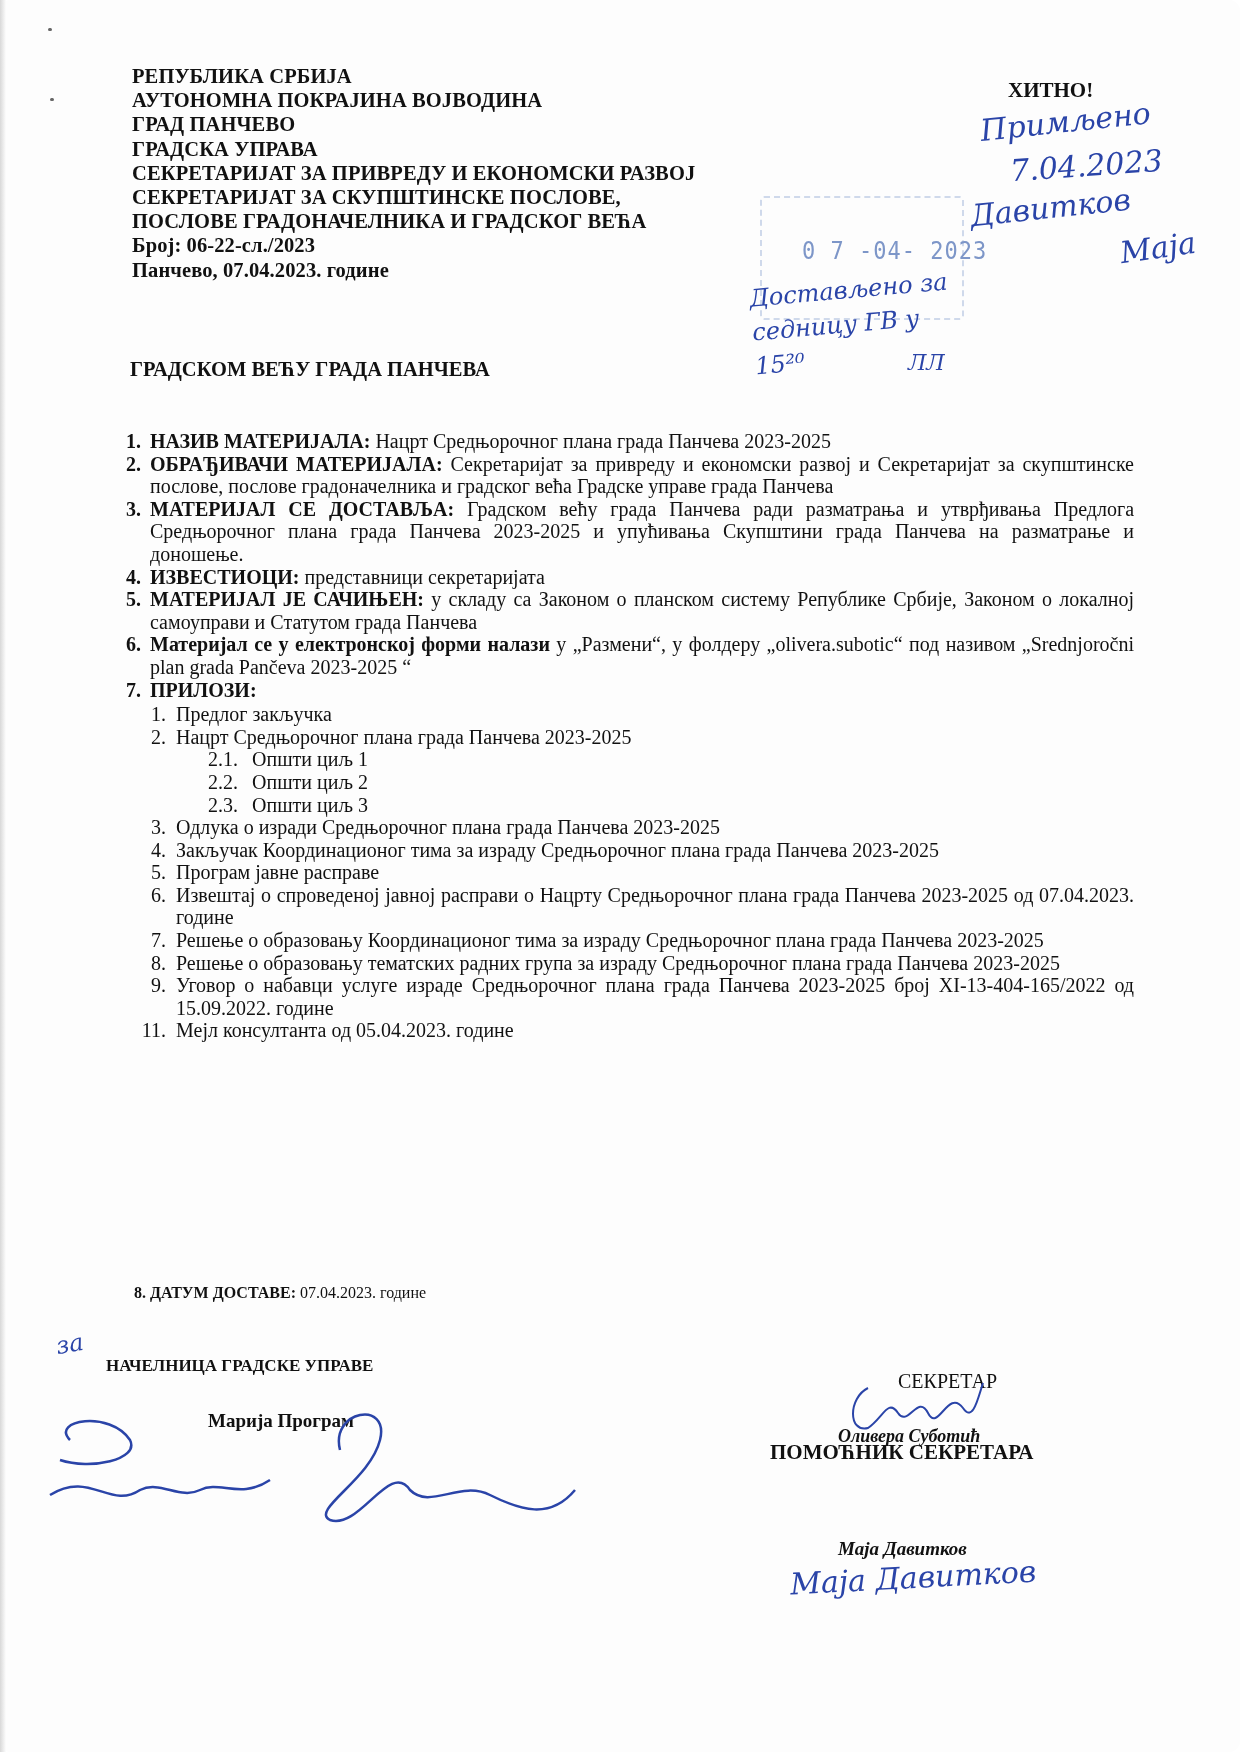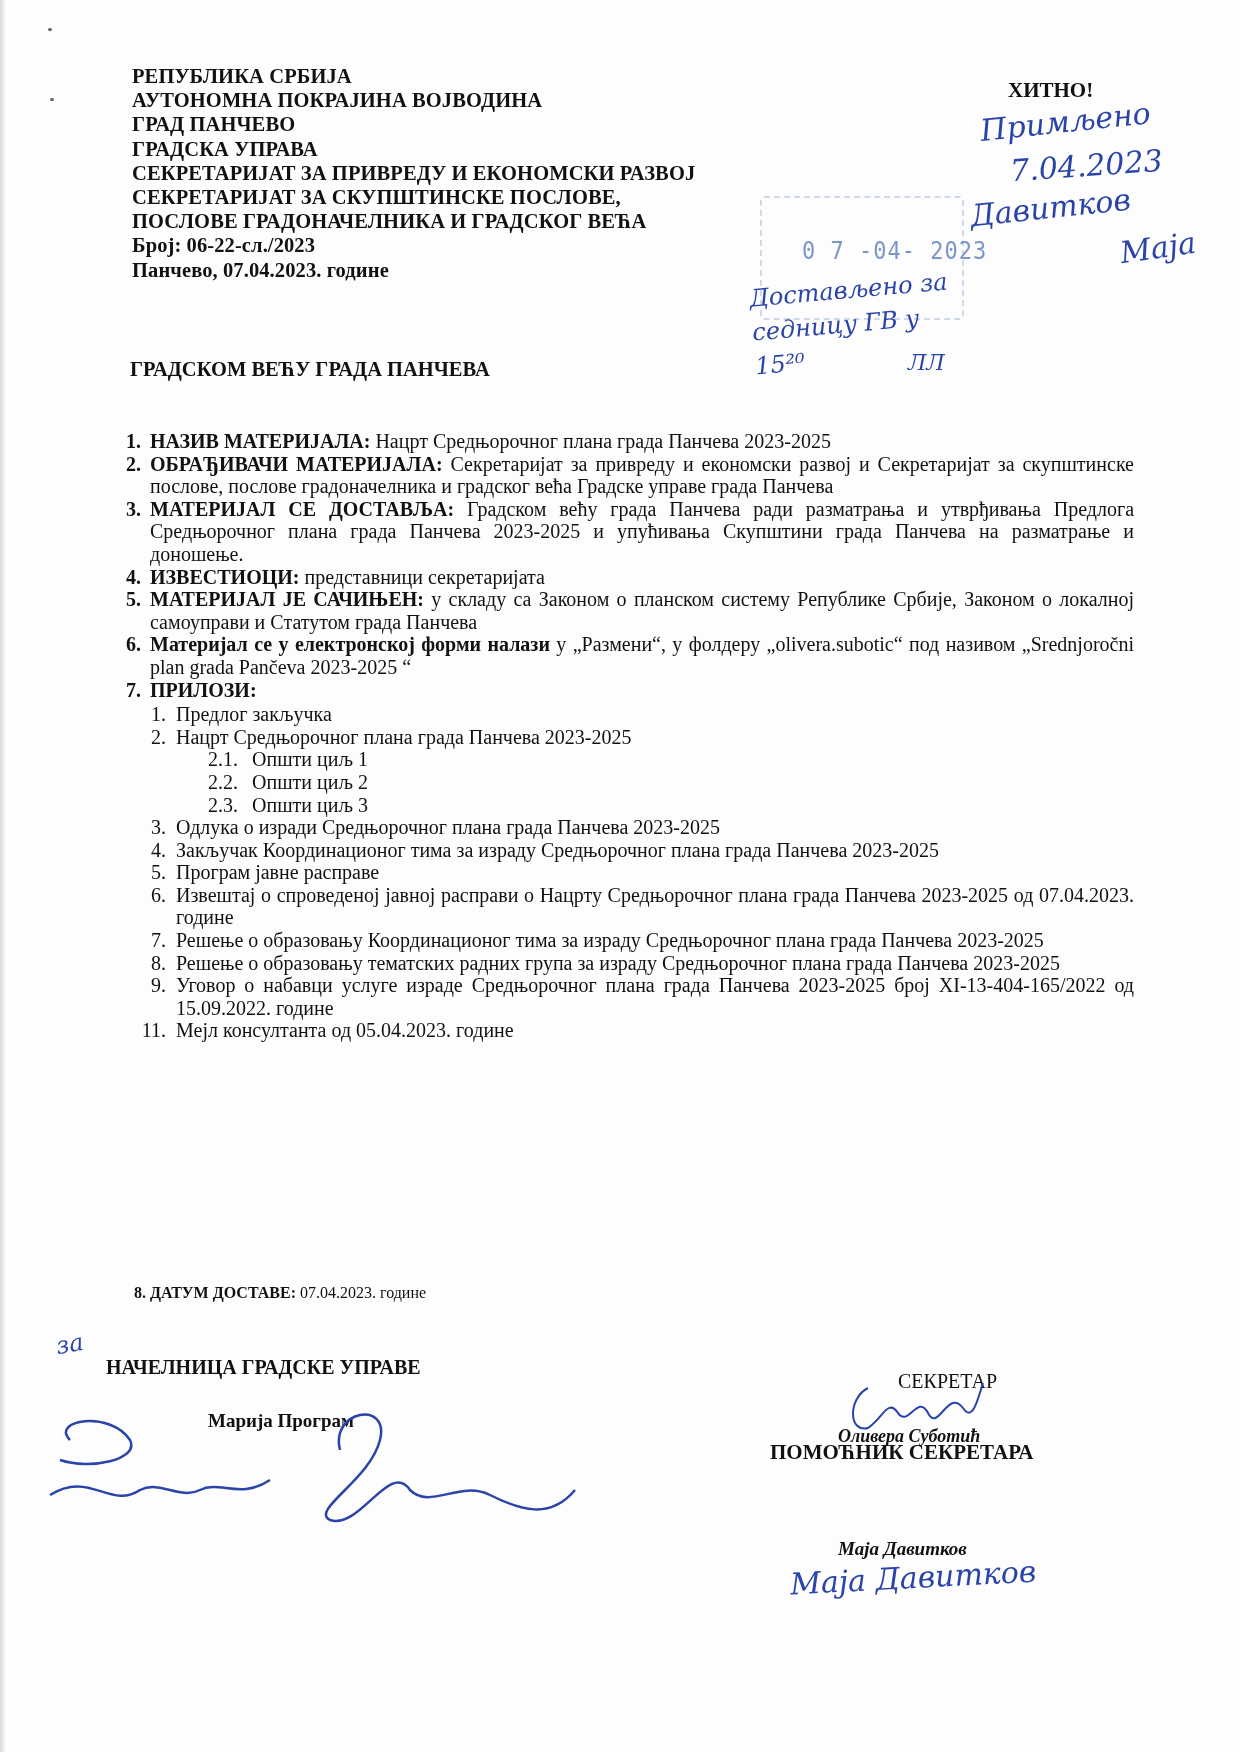--- a/index.html
+++ b/index.html
@@ -35,21 +35,21 @@
 
     .att-list { margin-top: 2px; }
     .att { position: relative; padding-left: 50px; text-align: justify; }
     .att .anum { position: absolute; left: 4px; top: 0; width: 36px; text-align: right; }
     .att-sub { padding-left: 82px; }
     .att-sub .snum { display: inline-block; width: 44px; }
 
     .delivery { position: absolute; left: 134px; top: 1284px; font-size: 16px; }
     .delivery .lbl { font-weight: bold; }
 
-    .sig-left-title { position: absolute; left: 106px; top: 1356px; font-weight: bold; font-size: 20px; }
+    .sig-left-title { position: absolute; left: 106px; top: 1356px; font-weight: bold; font-size: 17px; }
     .sig-left-name { position: absolute; left: 208px; top: 1410px; font-weight: bold; font-size: 19px; }
     .sig-right-title { position: absolute; left: 868px; top: 1370px; font-weight: normal; font-size: 20px; margin-left: 30px; }
     .sig-right-name { position: absolute; left: 838px; top: 1426px; font-weight: bold; font-style: italic; font-size: 18px; }
     .sig-right-title2 { position: absolute; left: 770px; top: 1440px; font-weight: bold; font-size: 21px; }
     .sig-right-name2 { position: absolute; left: 838px; top: 1538px; font-weight: bold; font-style: italic; font-size: 19px; }
   </style>
 </head>
 <body>
 
 <div class="page">

